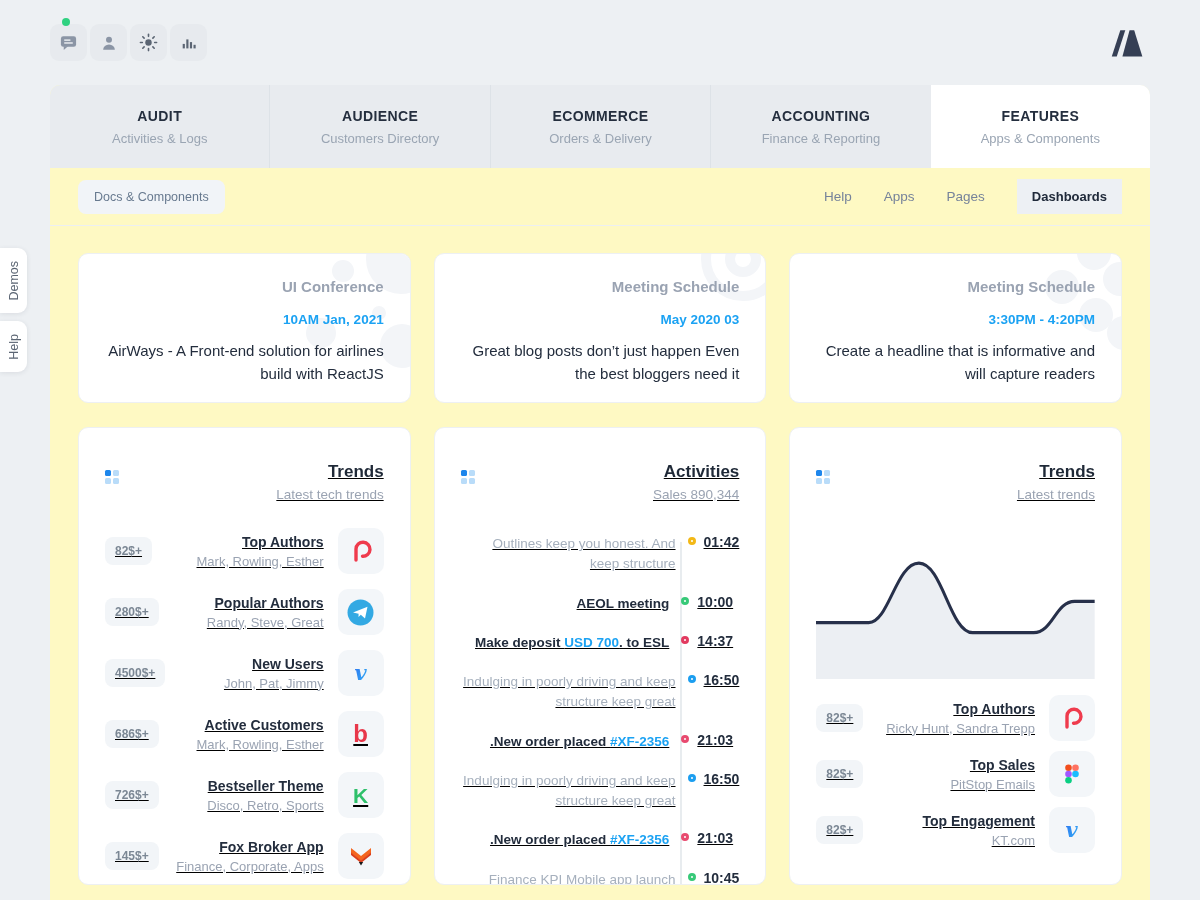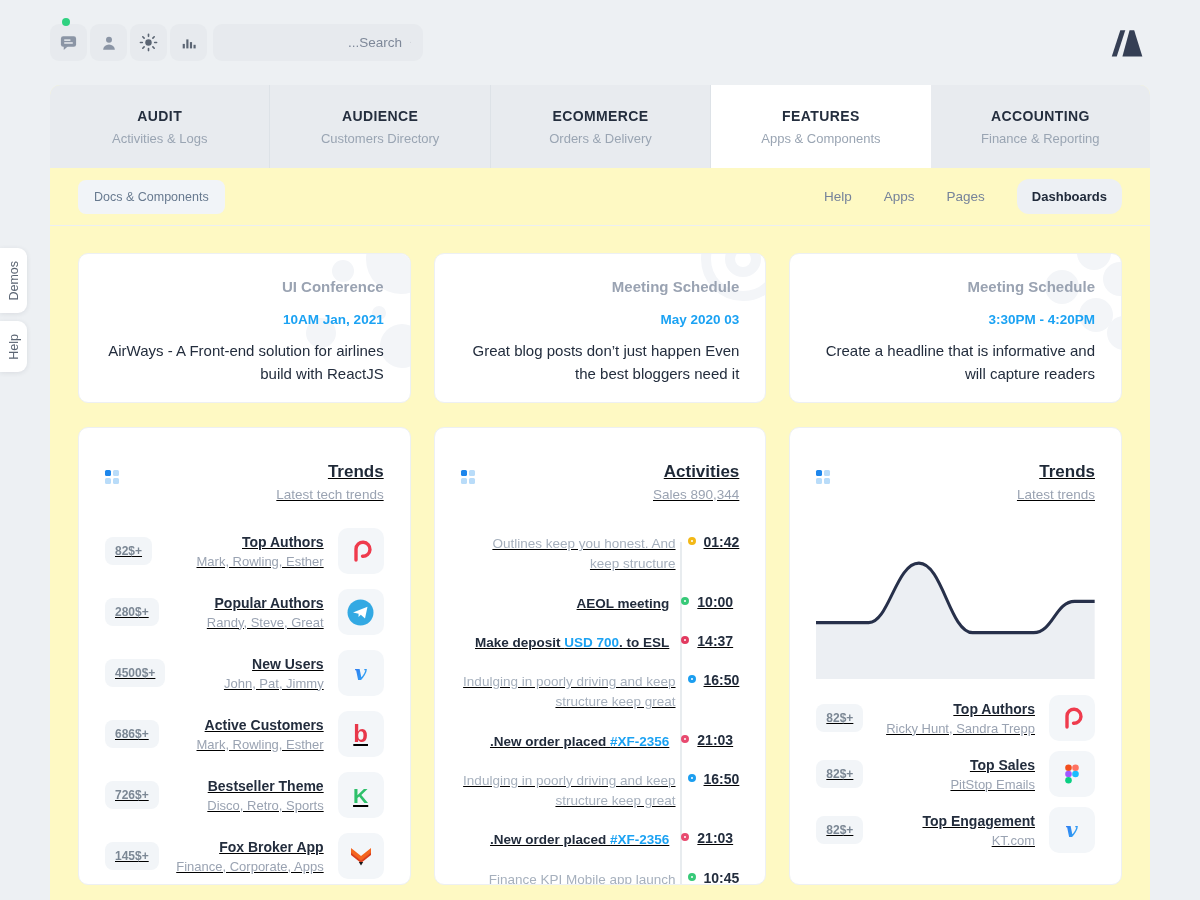--- a/index.html
+++ b/index.html
@@ -30,21 +30,21 @@
   .tab { flex:1; display:flex; flex-direction:column; align-items:center; justify-content:center; gap:7px; cursor:pointer; }
   .tab.b { border-right:1px solid #dde2e7; }
   .tab.selected { background:#fff; }
   .tab-title { font-size:14px; font-weight:bold; color:#242e3e; letter-spacing:.4px; }
   .tab-sub { font-size:13px; color:#9aa5b3; }
 
   .subnav { height:58px; display:flex; align-items:center; justify-content:space-between; padding:0 28px; border-bottom:1px solid #eceff2; }
   .docs-pill { background:#f1f4f8; color:#67798f; font-size:12.5px; padding:10px 16px; border-radius:8px; cursor:pointer; }
   .nav-links { display:flex; align-items:center; gap:32px; }
   .nav-link { font-size:13.5px; color:#76839a; cursor:pointer; }
-  .active-pill { background:#edf0f4; color:#202a3a; font-weight:bold; font-size:13px; padding:10px 15px; border-radius:12px; cursor:pointer; }
+  .active-pill { background:#edf0f4; color:#202a3a; font-weight:bold; font-size:13px; padding:10px 15px; border-radius:0; cursor:pointer; }
 
   .content { padding:27px 28px 10px; display:grid; grid-template-columns:1fr 1fr 1fr; gap:24px 23px; }
 
   .card { background:#fff; border:1px solid #edf0f3; border-radius:10px; position:relative; overflow:hidden; }
   .card.small { height:150px; padding:24px 26px; text-align:right; }
   .card.tall { height:458px; padding:34px 26px;text-decoration:underline; }
 
   .deco { position:absolute; inset:0; z-index:0; pointer-events:none; }
   .deco i { position:absolute; border-radius:50%; background:#f3f5f8; }
   .deco i.ring { background:transparent; border:10px solid #f3f5f8; }
@@ -124,27 +124,20 @@
     <div class="icon-btn">
       <svg width="18" height="18" viewBox="0 0 20 20">
         <g fill="#5b6573">
           <rect x="3" y="11" width="2.4" height="5"></rect>
           <rect x="7" y="6" width="2.4" height="10"></rect>
           <rect x="11" y="9" width="2.4" height="7"></rect>
           <rect x="15" y="12" width="2.4" height="4"></rect>
         </g>
       </svg>
     </div>
-    <div class="search">
-      <input type="text" placeholder="...Search" style="">
-      <svg width="17" height="17" viewBox="0 0 20 20">
-        <circle cx="8.5" cy="8.5" r="5.5" fill="none" stroke="#707a8a" stroke-width="1.8"></circle>
-        <line x1="12.8" y1="12.8" x2="17" y2="17" stroke="#707a8a" stroke-width="1.8" stroke-linecap="round"></line>
-      </svg>
-    </div>
   </div>
 
   <svg class="brand" viewBox="0 0 100 90">
     <polygon points="10,86 34,12 48,12 24,86" fill="#353f54"></polygon>
     <polygon points="40,86 60,12 73,12 96,86" fill="#353f54"></polygon>
   </svg>
 
   <div class="side-tab demos">
     <span>Demos</span>
   </div>
@@ -160,27 +153,27 @@
         <div class="tab-sub">Activities &amp; Logs</div>
       </div>
       <div class="tab b">
         <div class="tab-title">AUDIENCE</div>
         <div class="tab-sub">Customers Directory</div>
       </div>
       <div class="tab b">
         <div class="tab-title">ECOMMERCE</div>
         <div class="tab-sub">Orders &amp; Delivery</div>
       </div>
+      <div class="tab">
+        <div class="tab-title">ACCOUNTING</div>
+        <div class="tab-sub">Finance &amp; Reporting</div>
+      </div>
       <div class="tab selected">
         <div class="tab-title">FEATURES</div>
         <div class="tab-sub">Apps &amp; Components</div>
-      </div>
-      <div class="tab">
-        <div class="tab-title">ACCOUNTING</div>
-        <div class="tab-sub">Finance &amp; Reporting</div>
       </div>
     </div>
 
     <div class="subnav">
       <div class="docs-pill">Docs &amp; Components</div>
       <div class="nav-links">
         <span class="nav-link">Help</span>
         <span class="nav-link">Apps</span>
         <span class="nav-link">Pages</span>
         <span class="active-pill">Dashboards</span>

